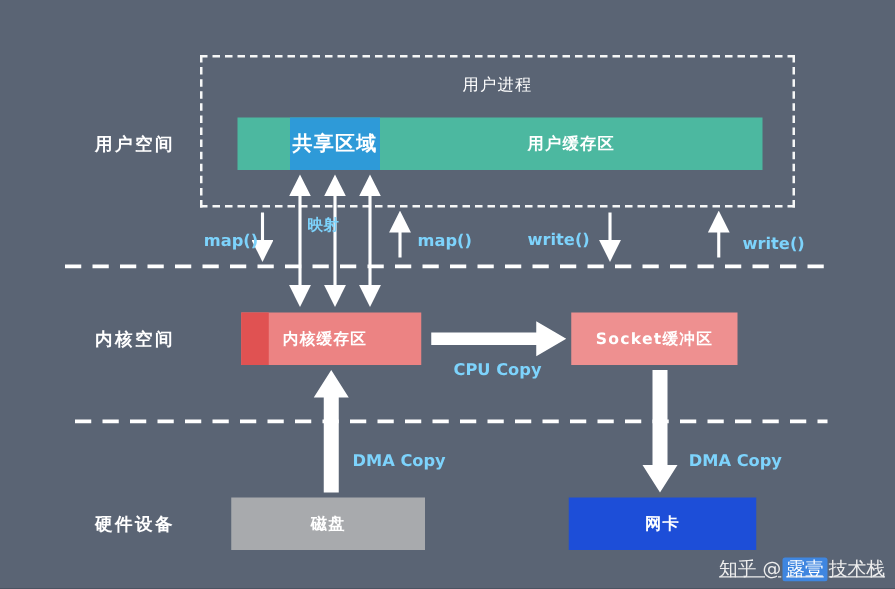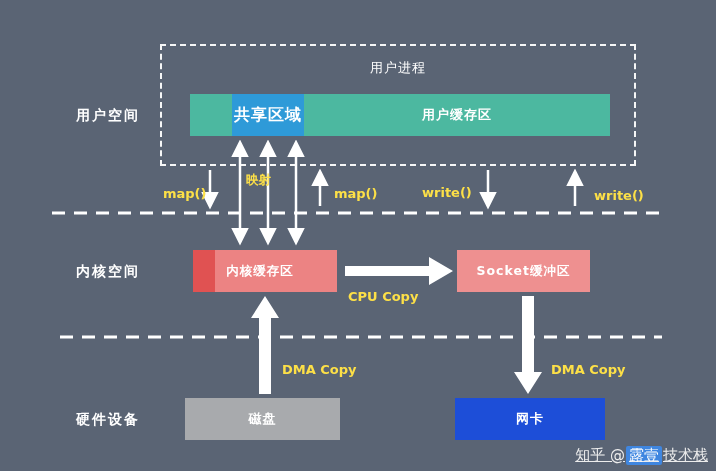--- a/index.html
+++ b/index.html
@@ -33,21 +33,21 @@
   }
   .flexc {
     display: flex;
     align-items: center;
     justify-content: center;
   }
   .box-label { font-weight: bold; letter-spacing: 1px; }
   .ann-label {
     font-size: 13px;
     font-weight: bold;
-    color: #fde047;
+    color: #7dd3fc;
     white-space: nowrap;
   }
   .mapping-label {
     width: 16px;
     font-size: 12.5px;
     font-weight: bold;
     line-height: 15px;
     word-break: break-all;
     text-align: center;
   }
@@ -125,21 +125,21 @@
 
     <polygon points="259,394 259,318 251,318 265,296 279,318 271,318 271,394" fill="#ffffff"></polygon>
     <polygon points="522,296 522,372 514,372 528,394 542,372 534,372 534,296" fill="#ffffff"></polygon>
   </svg>
 
   <div class="abs ann-label" style="left:163px; top:186px;">map()</div>
   <div class="abs ann-label mapping-label" style="left:246px; top:172px;">映射</div>
   <div class="abs ann-label" style="left:334px; top:186px;">map()</div>
   <div class="abs ann-label" style="left:422px; top:185px;">write()</div>
   <div class="abs ann-label" style="left:594px; top:188px;">write()</div>
-  <div class="abs ann-label" style="left:348px; top:289px; width:100px; ">CPU Copy</div>
+  <div class="abs ann-label" style="left:348px; top:289px; width:100px; text-align:center;">CPU Copy</div>
   <div class="abs ann-label" style="left:282px; top:362px;">DMA Copy</div>
   <div class="abs ann-label" style="left:551px; top:362px;">DMA Copy</div>
 
   <div class="watermark">
     <span>知乎 @</span>
       <span class="hl">露壹</span>
       <span>技术栈</span>
   </div>
 
 </div>

